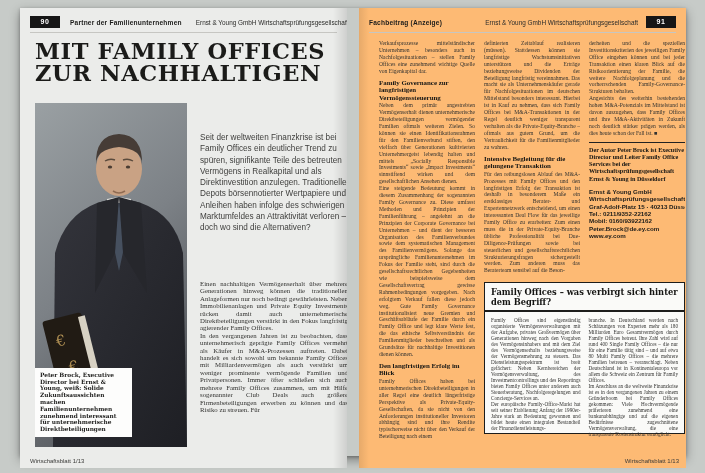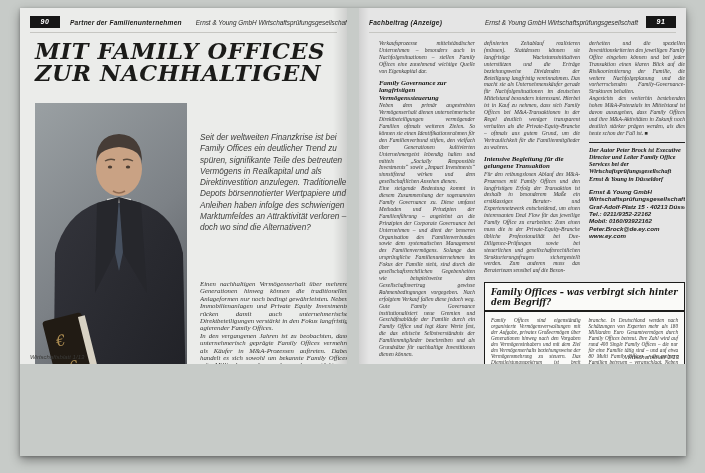--- a/index.html
+++ b/index.html
@@ -9,23 +9,23 @@
     font-family:"Liberation Sans", sans-serif;
     color:#1d1d1b;
     overflow:hidden;
   }
   .stage { position:relative; width:705px; height:473px; }
   .spread {
     position:absolute; left:20px; top:8px; width:666px; height:448px;
     display:flex;
     box-shadow:0 4px 10px rgba(0,0,0,.38), 0 1px 3px rgba(0,0,0,.25);
   }
-  .page { position:relative; width:333px; height:356px; overflow:hidden;font-style:italic; }
+  .page { position:relative; width:333px; height:460px; overflow:hidden; }
   .page.left  { background:#ebecea; }
-  .page.right { background:#e5e5e5;margin-left:12px; }
+  .page.right { background:#fdba74;margin-left:12px; }
   .page.left::after  { content:""; position:absolute; right:0; top:0; bottom:0; width:14px;
     background:linear-gradient(to right, rgba(0,0,0,0), rgba(0,0,0,.12)); pointer-events:none; }
   .page.right::before{ content:""; position:absolute; left:0; top:0; bottom:0; width:10px;
     background:linear-gradient(to right, rgba(0,0,0,.09), rgba(0,0,0,0)); pointer-events:none; }
 
   
   .page-header {
     position:absolute; top:6px; left:10px; right:10px; height:16px;
     display:flex; align-items:center;
     border-bottom:1px solid #c6c6c2; padding-bottom:2px;

